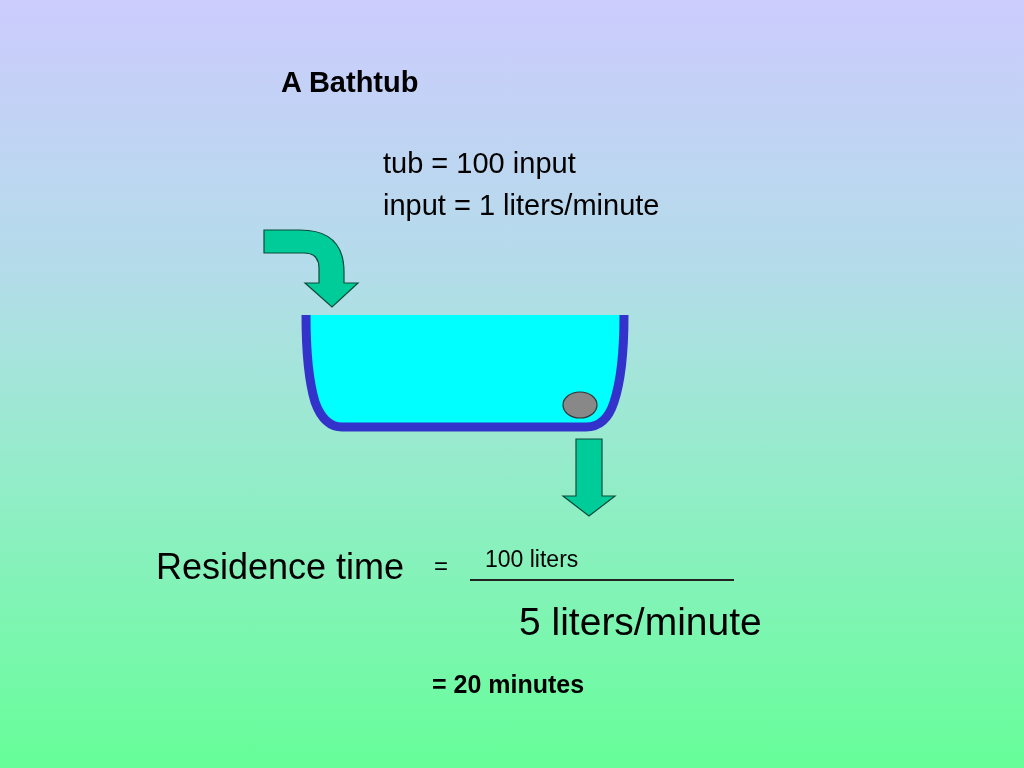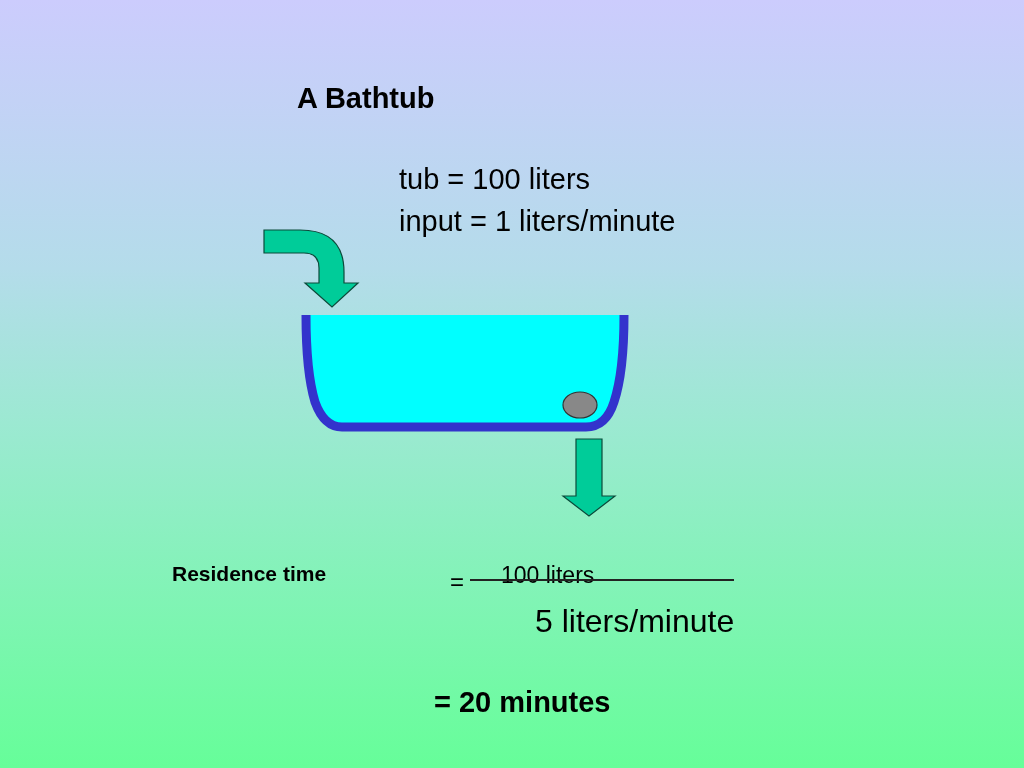--- a/index.html
+++ b/index.html
@@ -2,31 +2,31 @@
 <html><head>
 <meta charset="utf-8">
 <style>
   html, body { margin: 0; padding: 0; }
   body {
     width: 1024px; height: 768px; overflow: hidden; position: relative;
     background: linear-gradient(to bottom, #ccccfd 0%, #b4dcea 35%, #9ce9d2 55%, #66fe99 100%);
     font-family: "Liberation Sans", sans-serif;
     color: #000;
   }
-  .txt { position: absolute; white-space: nowrap; margin: 16px; }
+  .txt { position: absolute; white-space: nowrap; margin: 0; }
   .title { left: 281px; top: 66px; font-size: 29px; font-weight: bold; }
   .given { left: 383px; font-size: 29px; }
   .given.l1 { top: 147px; }
   .given.l2 { top: 189px; }
-  .rt-label { left: 156px; top: 546px; font-size: 21px; font-weight: bold; }
+  .rt-label { left: 156px; top: 546px; font-size: 36px; font-weight: normal; }
   .rt-eq { left: 434px; top: 552px; font-size: 24px; }
   .rt-num { left: 485px; top: 546px; font-size: 23px; }
   .rt-line { position: absolute; left: 470px; top: 579px; width: 264px; height: 2px; background: #222; }
-  .rt-den { left: 519px; top: 587px; font-size: 32px; }
-  .result { left: 418px; top: 670px; font-size: 29px; font-weight: bold; }
+  .rt-den { left: 519px; top: 600px; font-size: 39px; }
+  .result { left: 432px; top: 670px; font-size: 25px; font-weight: bold; }
   svg.diagram { position: absolute; left: 0; top: 0; }
 </style>
 </head>
 <body>
 
 <svg class="diagram" width="1024" height="768" viewBox="0 0 1024 768">
 
   <g>
     <path d="M264 230 L300 230 Q344 230 344 272 L344 283 L358 283 L332 307 L305 283 L319 283 L319 268 Q319 253 304 253 L264 253 Z" fill="#00cc99" stroke="#0b4a3a" stroke-width="1.2" stroke-linejoin="miter"></path>
   </g>
@@ -37,21 +37,21 @@
   </g>
 
   <ellipse cx="580" cy="405" rx="17" ry="13" fill="#888888" stroke="#333" stroke-width="1.2"></ellipse>
 
   <g>
     <path d="M576 439 L602 439 L602 496 L615 496 L589 516 L563 496 L576 496 Z" fill="#00cc99" stroke="#0b4a3a" stroke-width="1.2" stroke-linejoin="miter"></path>
   </g>
 </svg>
 
 <h1 class="txt title">A Bathtub</h1>
-<p class="txt given l1">tub = 100 liters</p>
+<p class="txt given l1">tub = 100 input</p>
 <p class="txt given l2">input = 1 liters/minute</p>
 
 <div>
   <span class="txt rt-label">Residence time</span>
   <span class="txt rt-eq">=</span>
   <span class="txt rt-num">100 liters</span>
   <div class="rt-line"></div>
   <span class="txt rt-den">5 liters/minute</span>
   <span class="txt result">= 20 minutes</span>
 </div>

